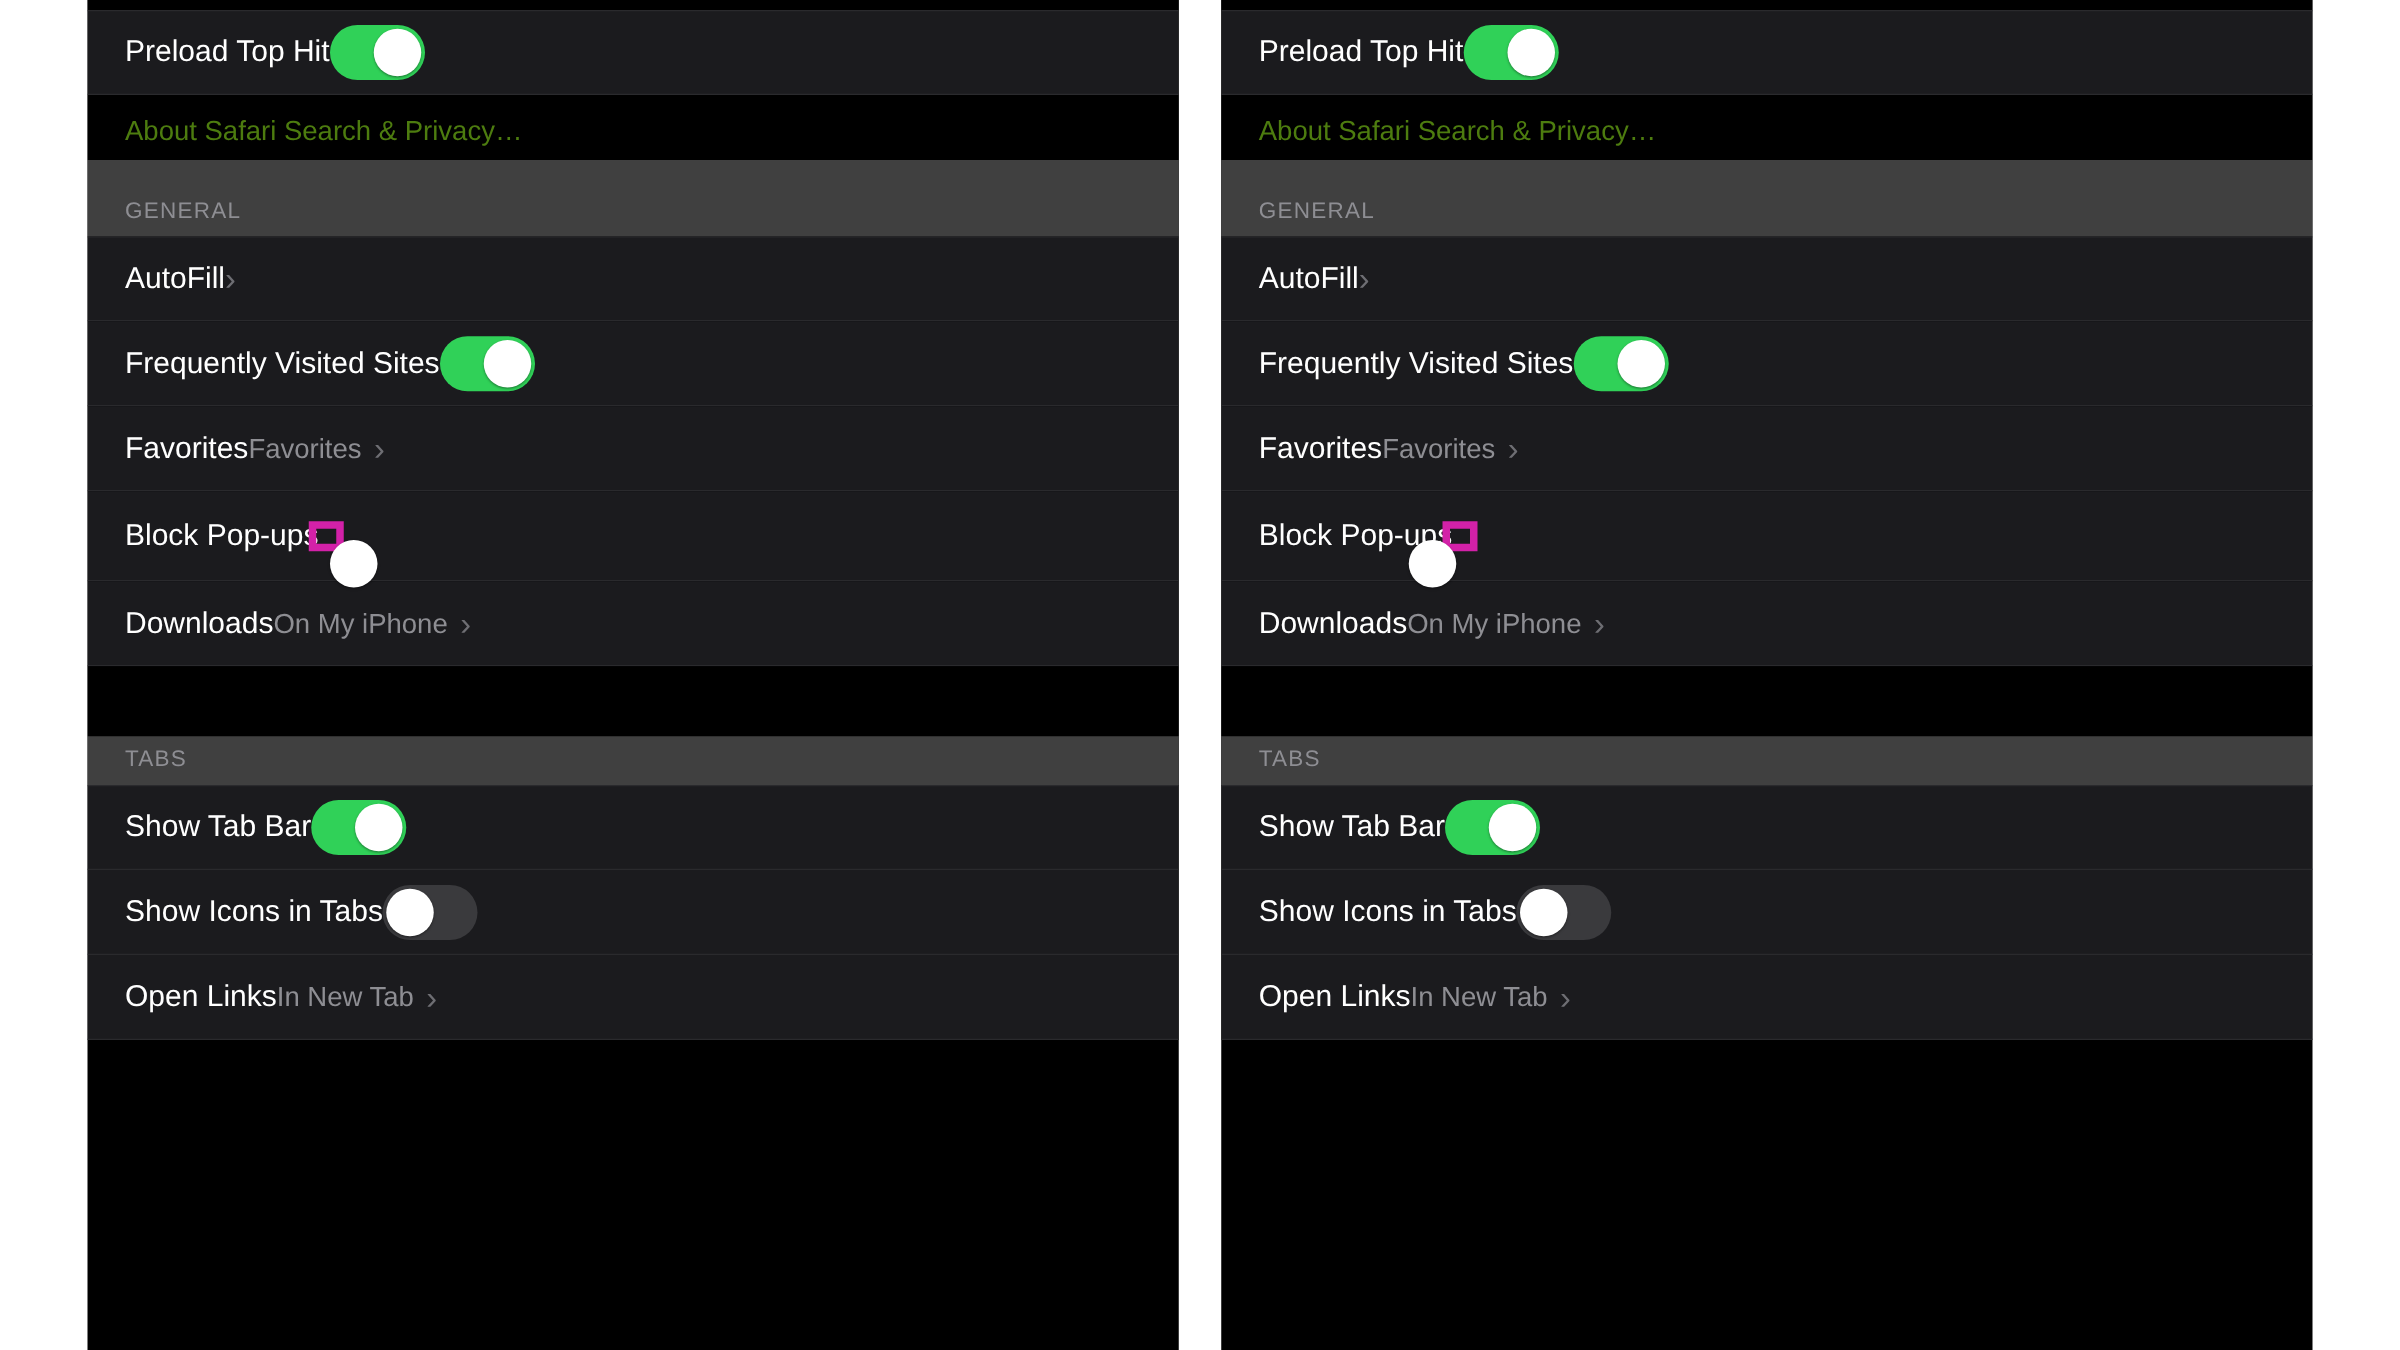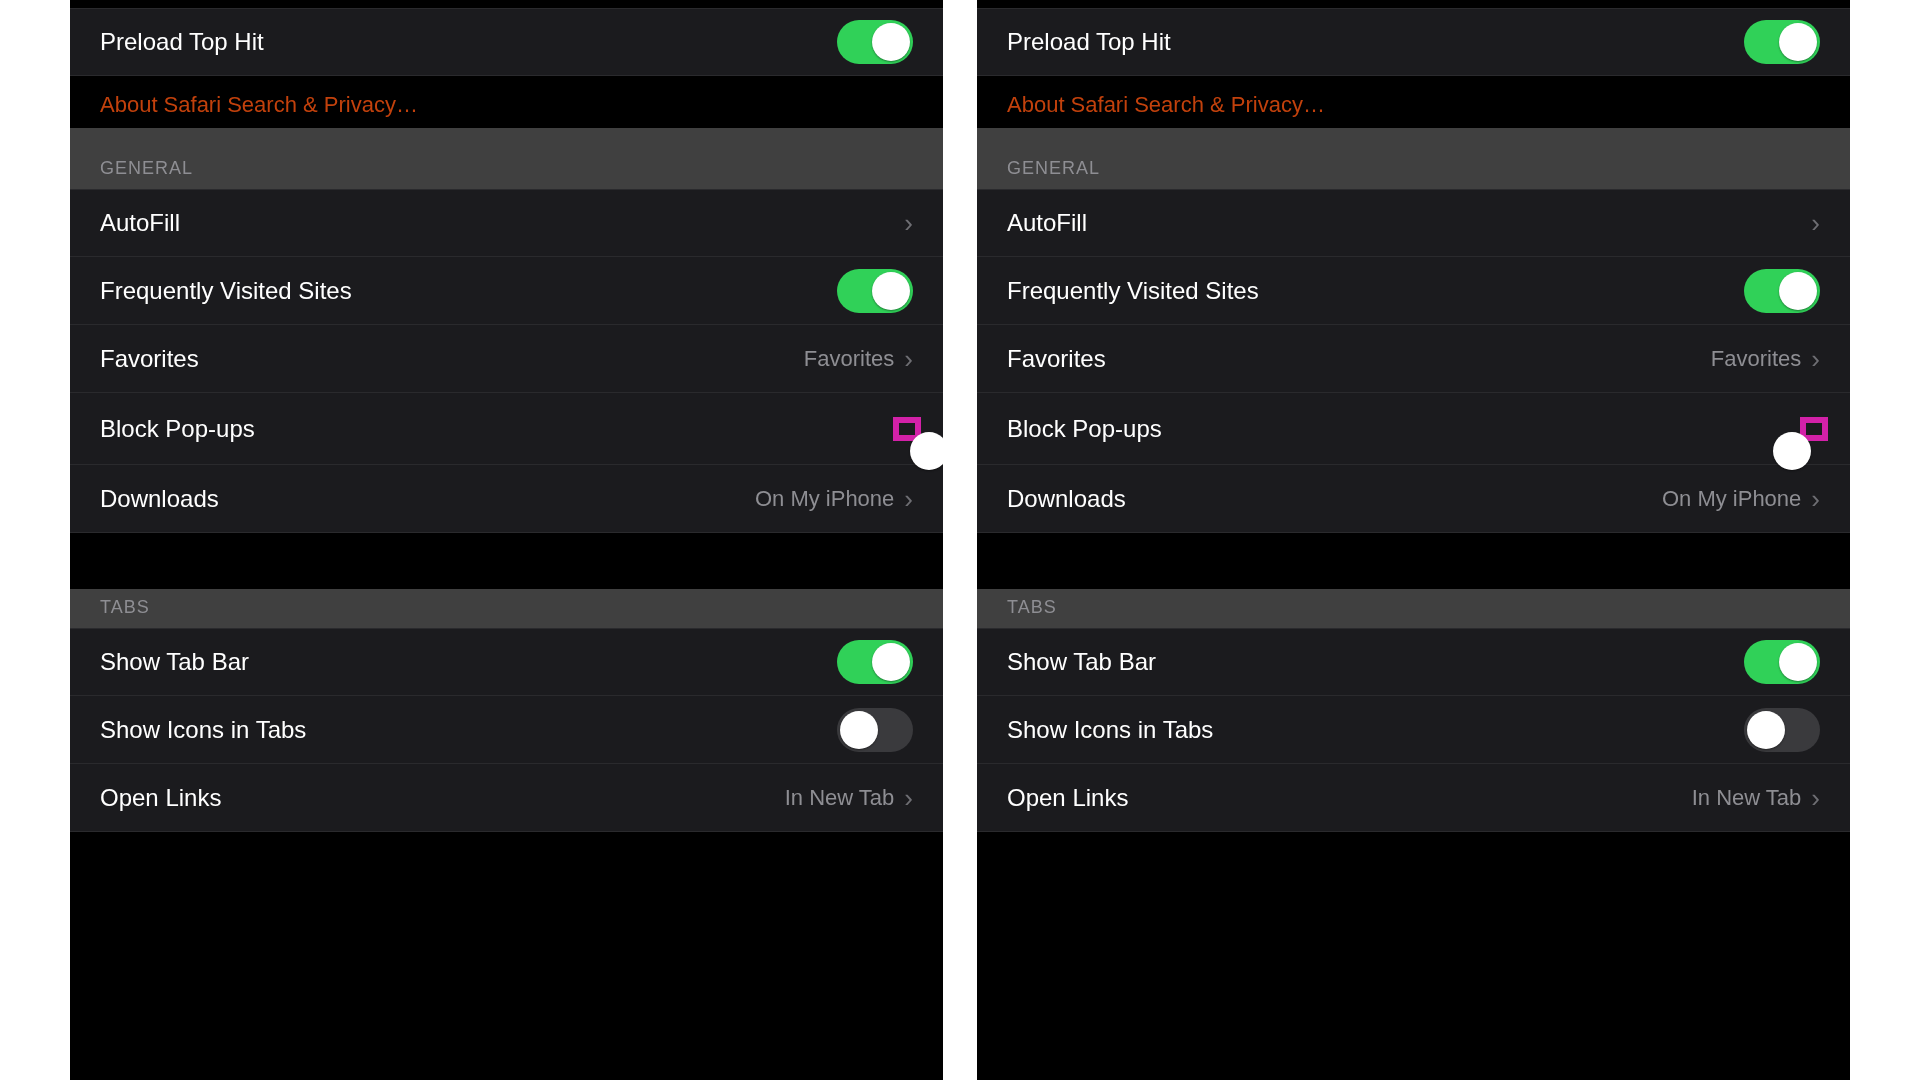--- a/index.html
+++ b/index.html
@@ -1,24 +1,24 @@
 <!DOCTYPE html>
 <html><head>
 <meta charset="utf-8">
 <style>
   * { box-sizing: border-box; margin: 0; padding: 0; }
   html, body { width: 1920px; height: 1080px; background: #ffffff; font-family: -apple-system, "Helvetica Neue", Arial, sans-serif; }
   .stage { display: flex; gap: 34px; padding: 0 70px; height: 100%; align-items: stretch; }
   .phone { flex: 1; background: #000; color: #fff; display: flex; flex-direction: column; overflow: hidden; }
-  .row { display: flex; align-items: center; justify-content: space-between; padding: 0 30px; height: 68px; background: #1b1b1e; border-bottom: 1px solid #2a2a2d; font-size: 24px; }
+  .row { display: flex; align-items: center; padding: 0 30px; height: 68px; background: #1b1b1e; border-bottom: 1px solid #2a2a2d; font-size: 24px; }
   .row.tall { height: 72px; }
   .row .label { color: #ffffff; }
   .row .value { color: #8e8e93; font-size: 22px; display: flex; align-items: center; gap: 10px; }
   .link-row { padding: 16px 30px 10px 30px; background: #000; font-size: 22px; }
-  .link-row a { color: #c2410c; text-decoration: none; }
+  .link-row a { color: #4d7c0f; text-decoration: none; }
   .section-header { padding: 30px 30px 10px 30px; background: #404040; color: #8e8e93; font-size: 18px; letter-spacing: 1px; text-transform: uppercase; }
   .chevron { color: #6e6e73; font-size: 26px; line-height: 1; }
   
   .toggle { width: 76px; height: 44px; border-radius: 22px; position: relative; }
   .toggle.on { background: #30d158; }
   .toggle.off { background: #3a3a3d; }
   .knob { position: absolute; top: 3px; width: 38px; height: 38px; border-radius: 19px; background: #fff; box-shadow: 0 1px 2px rgba(0,0,0,.4); }
   .toggle.on .knob { right: 3px; }
   .toggle.off .knob { left: 3px; }
   .highlight { border: 6px solid #d321a8; padding: 6px 8px; margin: -6px -8px; }

